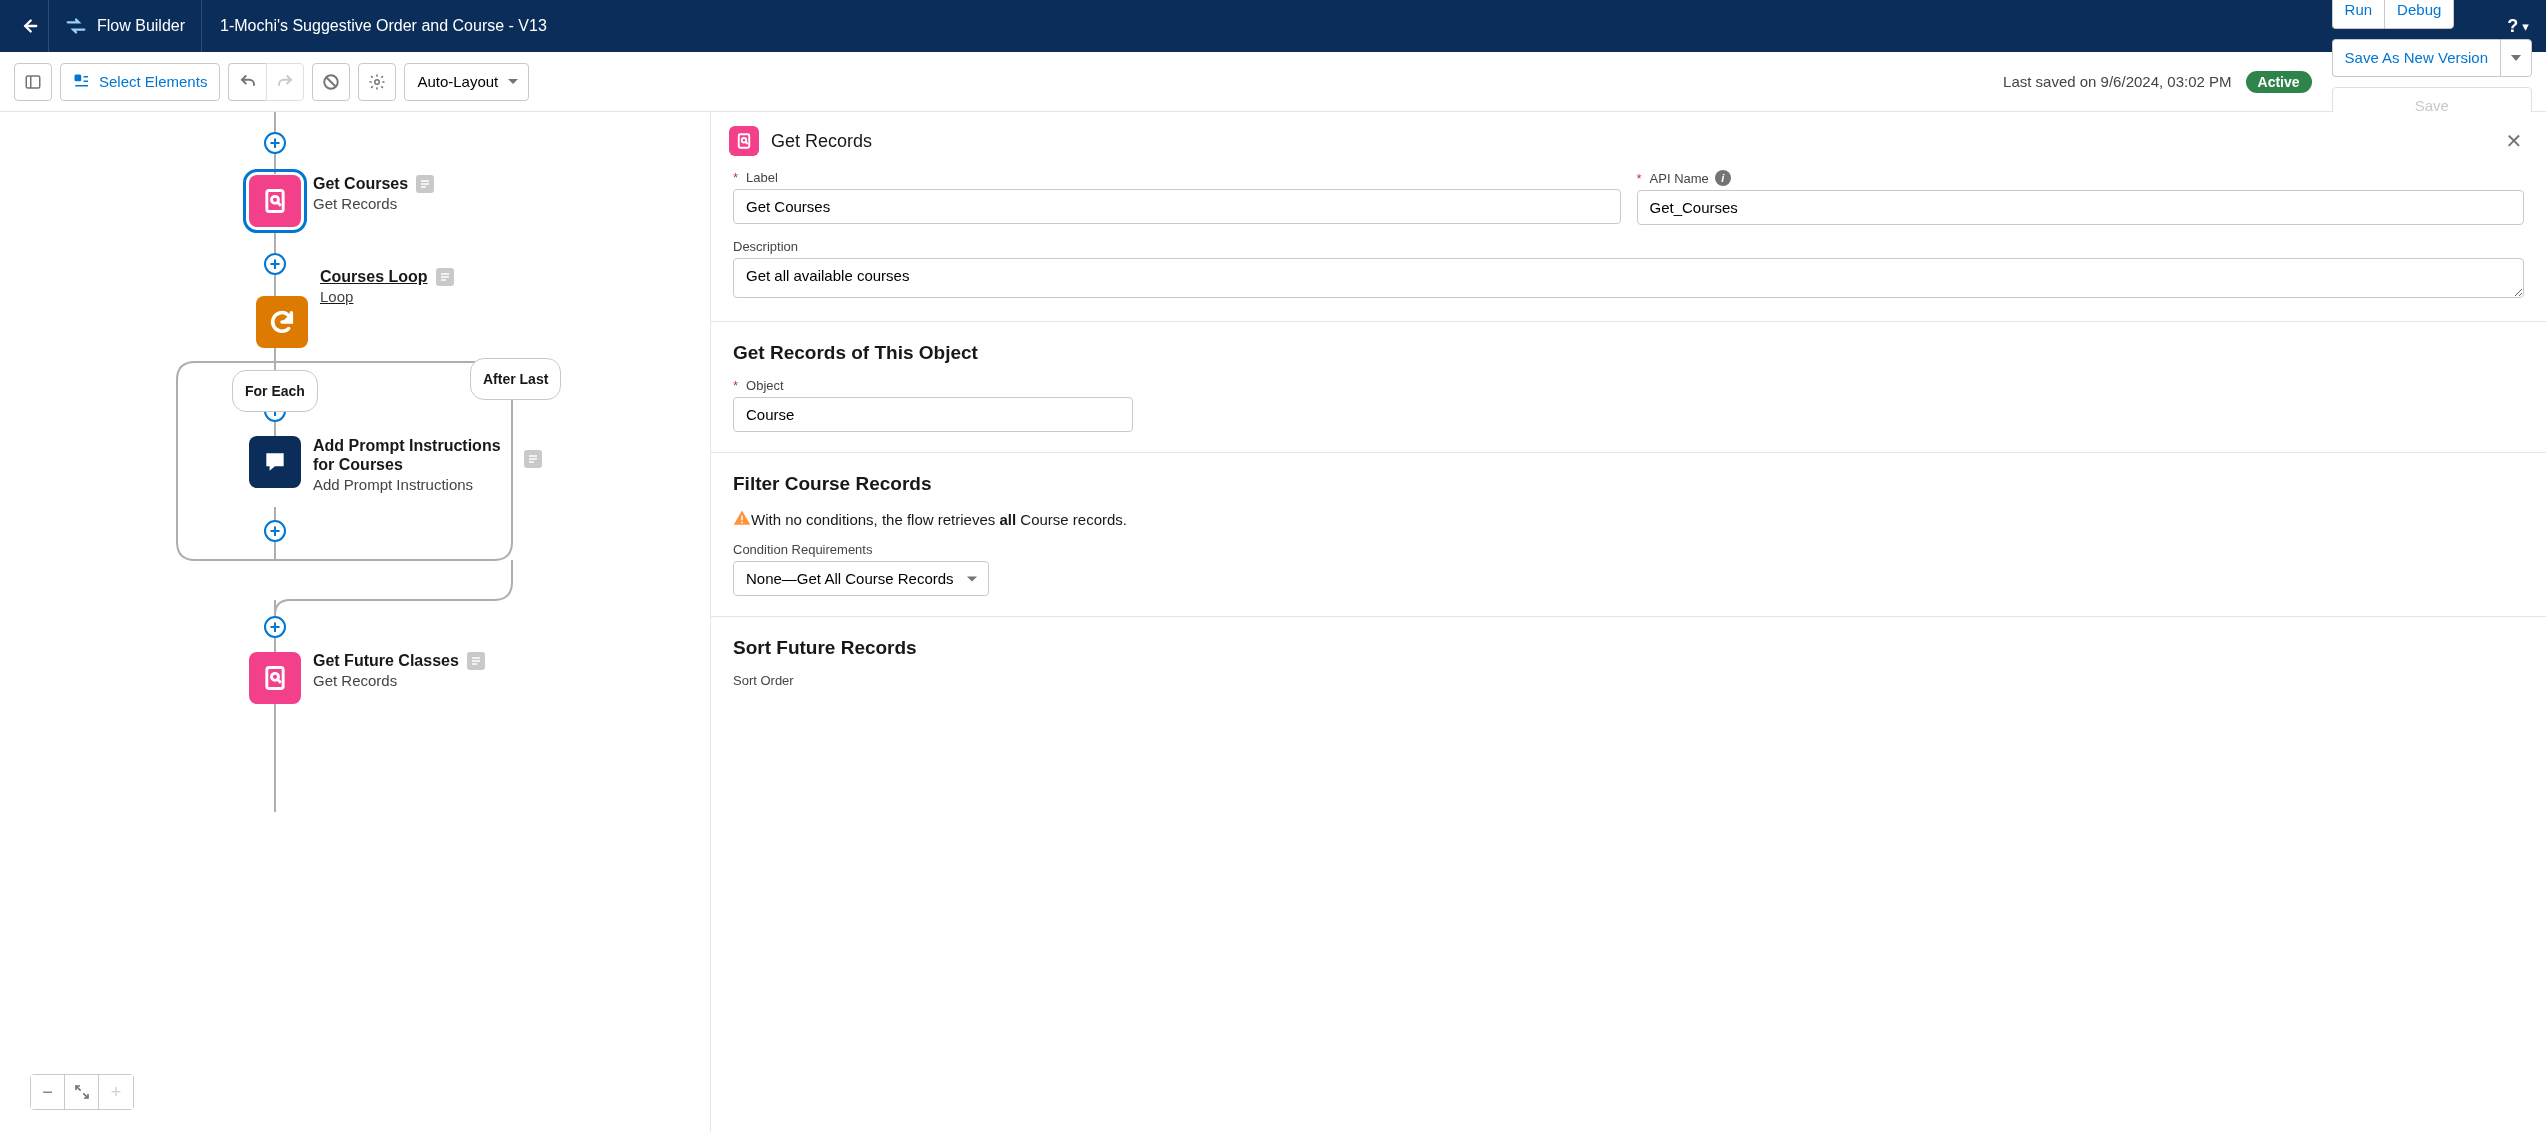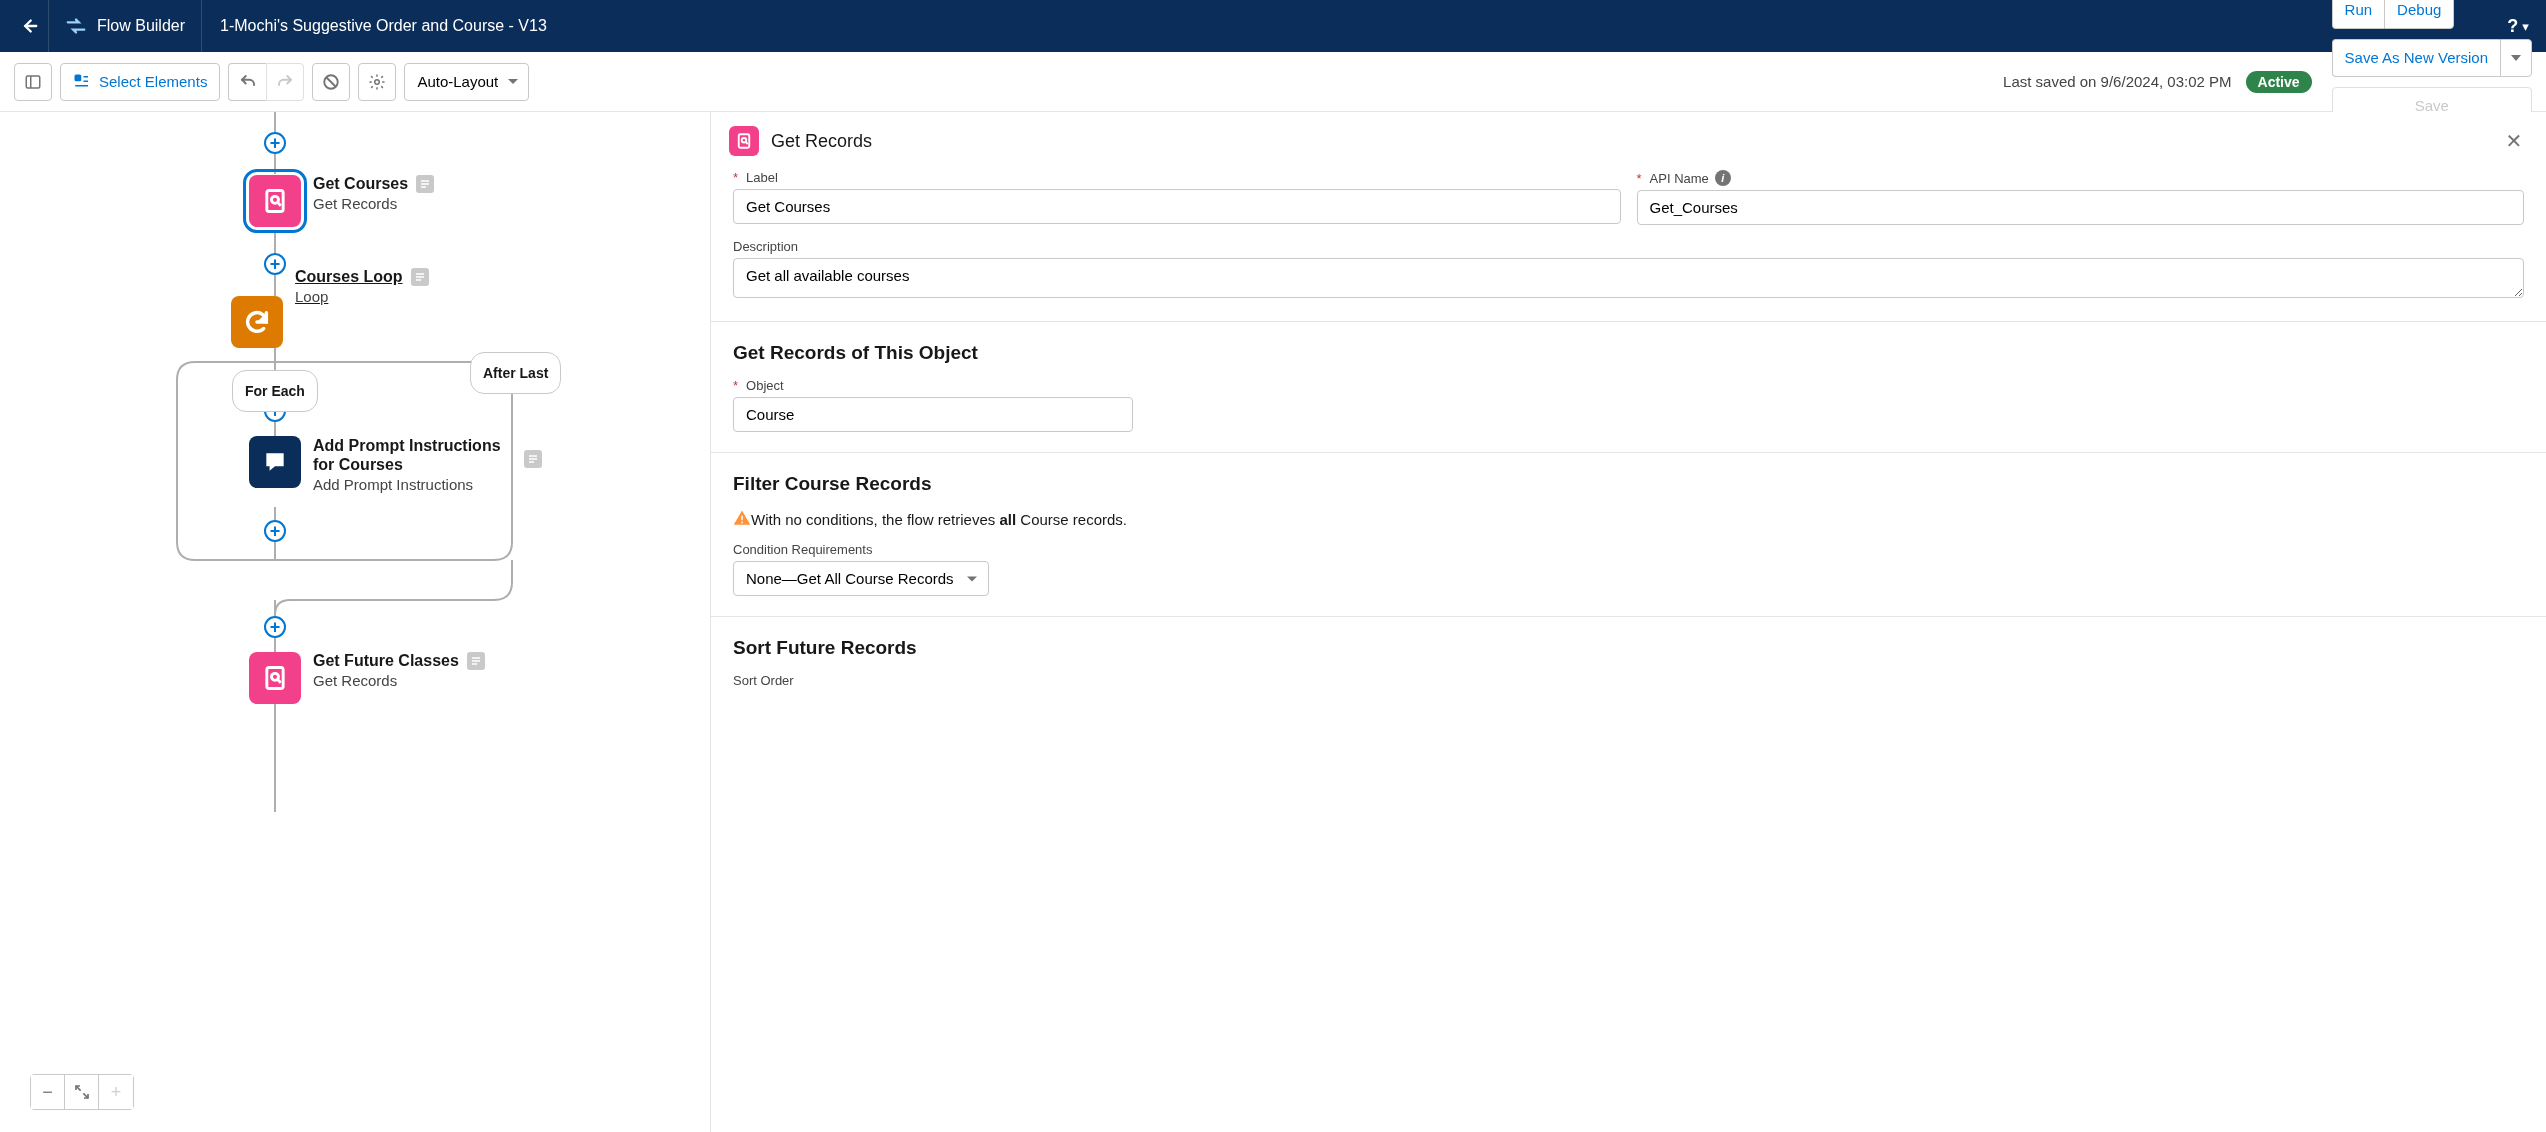--- a/index.html
+++ b/index.html
@@ -195,21 +195,21 @@
       <line x1="275" y1="488" x2="275" y2="700" stroke="#aeaeae" stroke-width="2"></line>
     </svg>
 
     <div class="plus-btn" style="left:264px;top:20px;">+</div>
     <div class="plus-btn" style="left:264px;top:141px;">+</div>
     <div class="plus-btn" style="left:264px;top:288px;">+</div>
     <div class="plus-btn" style="left:264px;top:408px;">+</div>
     <div class="plus-btn" style="left:264px;top:504px;">+</div>
 
     <div class="branch-label" style="left:232px;top:258px;">For Each</div>
-    <div class="branch-label" style="left:470px;top:240px;">After Last</div>
+    <div class="branch-label" style="left:470px;top:246px;">After Last</div>
 
     <div class="flow-node node-selected" style="left:249px;top:63px;">
       <div class="node-icon pink">
         <svg width="28" height="28" viewBox="0 0 24 24" fill="none" stroke="#fff" stroke-width="2.5">
             <rect x="5" y="3" width="14" height="18" rx="2"></rect>
             <circle cx="12" cy="11" r="3"></circle>
             <line x1="14" y1="13" x2="17" y2="16"></line>
           </svg>
       </div>
       <div class="node-text">
@@ -220,21 +220,21 @@
                 <line x1="1" y1="2" x2="9" y2="2" stroke="#fff" stroke-width="1.5"></line>
                 <line x1="1" y1="5" x2="9" y2="5" stroke="#fff" stroke-width="1.5"></line>
                 <line x1="1" y1="8" x2="6" y2="8" stroke="#fff" stroke-width="1.5"></line>
               </svg>
             </span>
         </div>
         <div class="node-sub">Get Records</div>
       </div>
     </div>
 
-    <div class="flow-node" style="left:231px;top:184px;text-decoration:underline;">
+    <div class="flow-node" style="left:256px;top:184px;text-decoration:underline;">
       <div class="node-icon orange">
         <svg width="28" height="28" viewBox="0 0 24 24" fill="none" stroke="#fff" stroke-width="3" stroke-linecap="round">
             <path d="M20 12a8 8 0 10-2.3 5.6"></path>
             <polyline points="20 4 20 12 12 12" fill="#fff"></polyline>
           </svg>
       </div>
       <div class="node-text" style="position:relative;top:-28px;">
         <div class="node-title">
             <span>Courses Loop</span>
           <span class="desc-icon">

